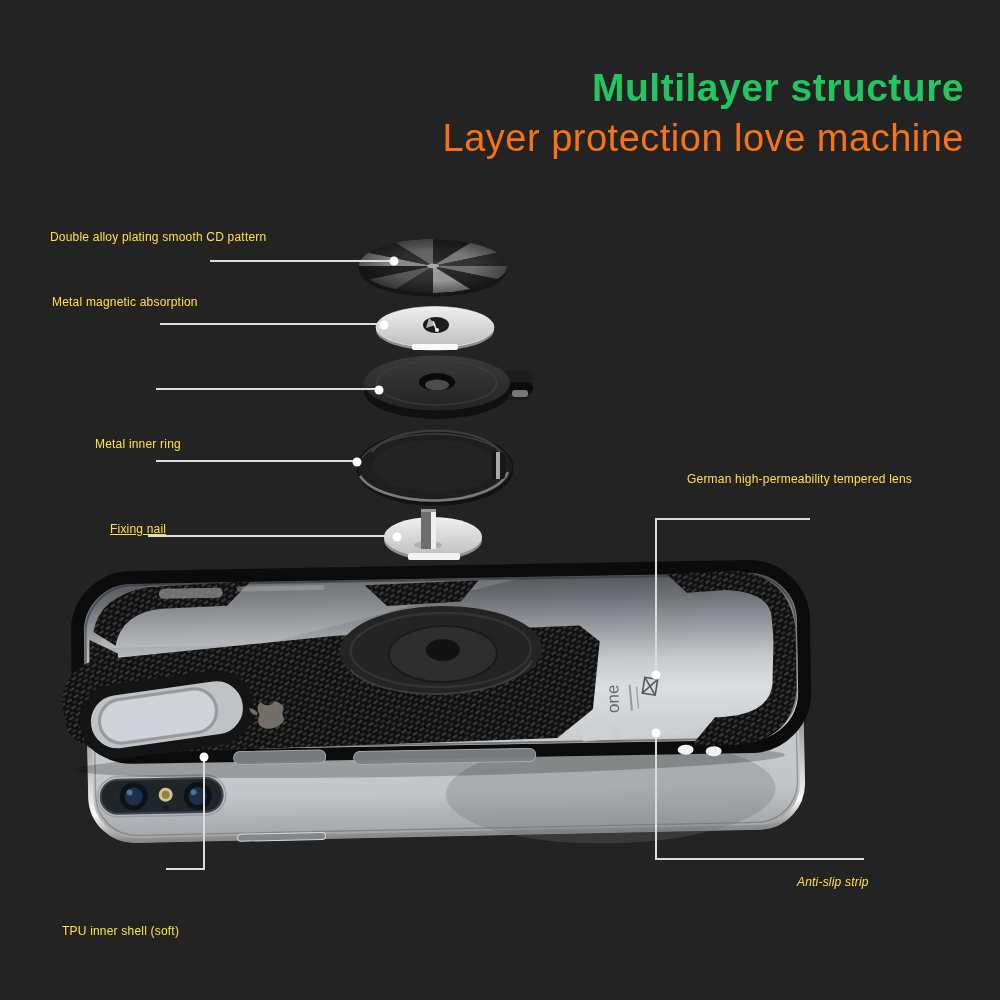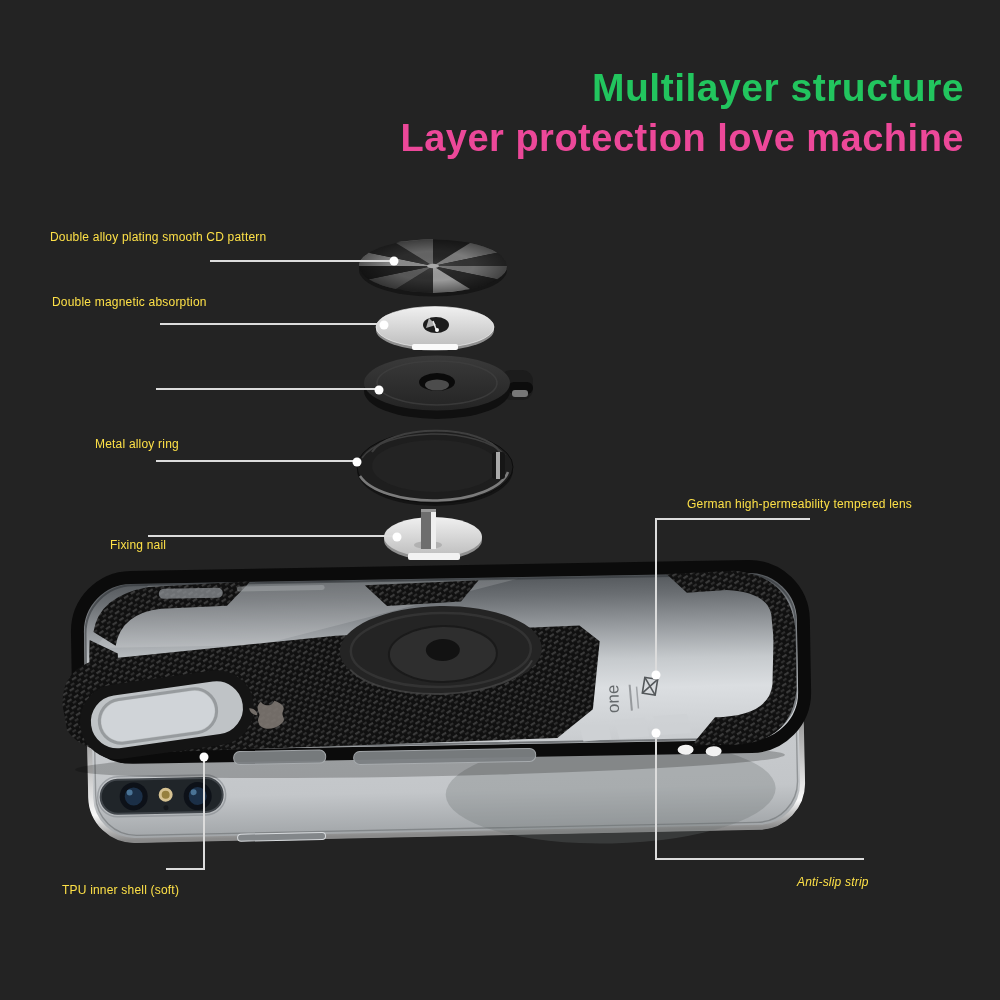--- a/index.html
+++ b/index.html
@@ -9,34 +9,34 @@
     font-family:"Liberation Sans",sans-serif;
   }
   .artwork{position:absolute;left:0;top:0;width:1000px;height:1000px;}
   .title{
     position:absolute;top:68px;right:36px;
     color:#22c55e;font-size:39px;font-weight:700;letter-spacing:.5px;
     white-space:nowrap;line-height:1;
   }
   .subtitle{
     position:absolute;top:119px;right:36px;
-    color:#ec4899;font-size:38px;font-weight:700;letter-spacing:.5px;
+    color:#f97316;font-size:38px;font-weight:400;letter-spacing:.5px;
     white-space:nowrap;line-height:1;
   }
   .callout{
     position:absolute;color:#fde047;font-size:12px;letter-spacing:.2px;
     white-space:nowrap;line-height:1.2;
   }
   .co-cd{left:50px;top:230px;}
   .co-magnet{left:52px;top:295px;}
   .co-turntable{left:20px;top:366px;}
   .co-ring{left:95px;top:437px;}
-  .co-nail{left:110px;top:538px;}
-  .co-lens{left:687px;top:497px;}
-  .co-tpu{left:62px;top:883px;}
+  .co-nail{left:110px;top:522px;text-decoration:underline;}
+  .co-lens{left:687px;top:472px;}
+  .co-tpu{left:62px;top:924px;}
   .co-antislip{left:797px;top:875px;font-style:italic;}
 </style>
 </head>
 <body>
 
 <div class="page">
 
   <svg class="artwork" viewBox="0 0 1000 1000">
     <defs>
       <pattern id="carbon" width="8" height="8" patternUnits="userSpaceOnUse" patternTransform="rotate(-32)">
@@ -245,19 +245,19 @@
       <circle cx="656" cy="675" r="4.5"></circle>
       <circle cx="204" cy="757" r="4.5"></circle>
       <circle cx="656" cy="733" r="4.5"></circle>
     </g>
   </svg>
 
   <div class="title">Multilayer structure</div>
   <div class="subtitle">Layer protection love machine</div>
 
   <div class="callout co-cd">Double alloy plating smooth CD pattern</div>
-  <div class="callout co-magnet">Double magnetic absorption</div>
-  <div class="callout co-ring">Metal alloy ring</div>
+  <div class="callout co-magnet">Metal magnetic absorption</div>
+  <div class="callout co-ring">Metal inner ring</div>
   <div class="callout co-nail">Fixing nail</div>
   <div class="callout co-lens">German high-permeability tempered lens</div>
   <div class="callout co-tpu">TPU inner shell (soft)</div>
   <div class="callout co-antislip">Anti-slip strip</div>
 </div>
 
 </body></html>

